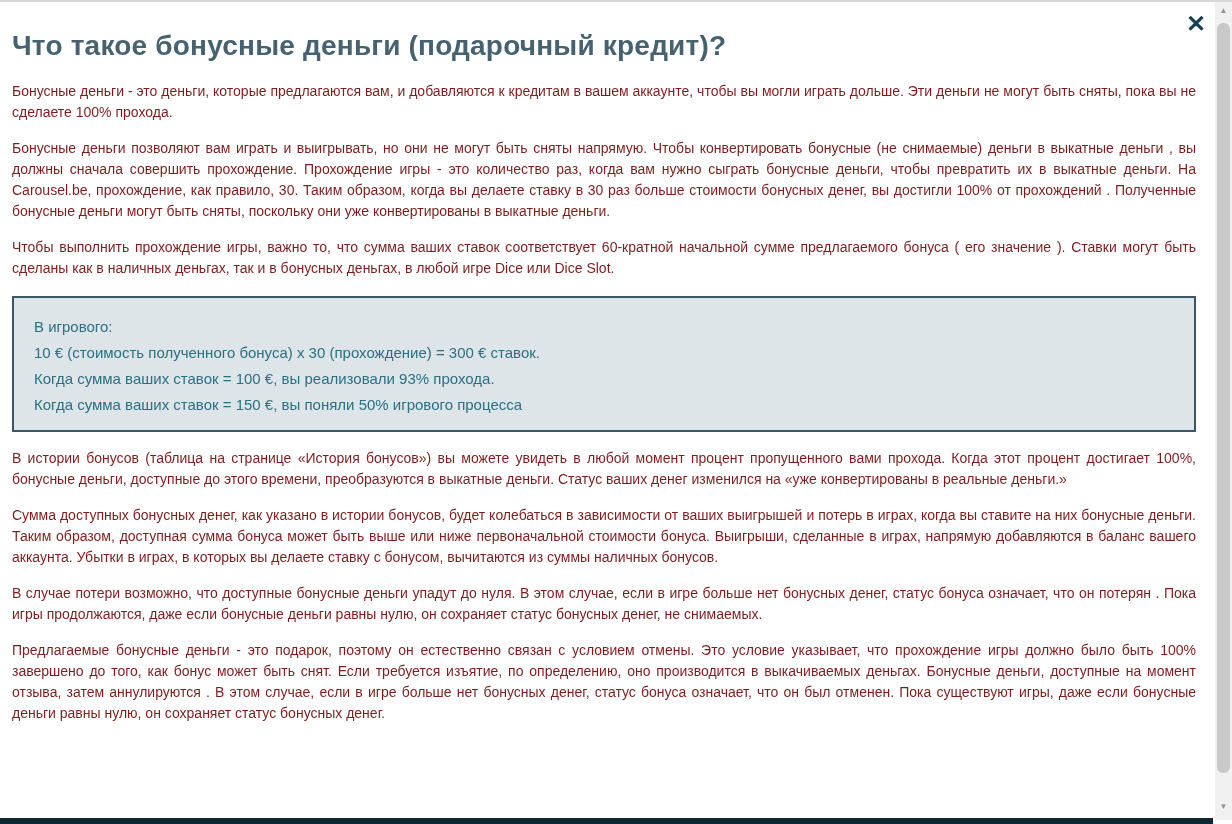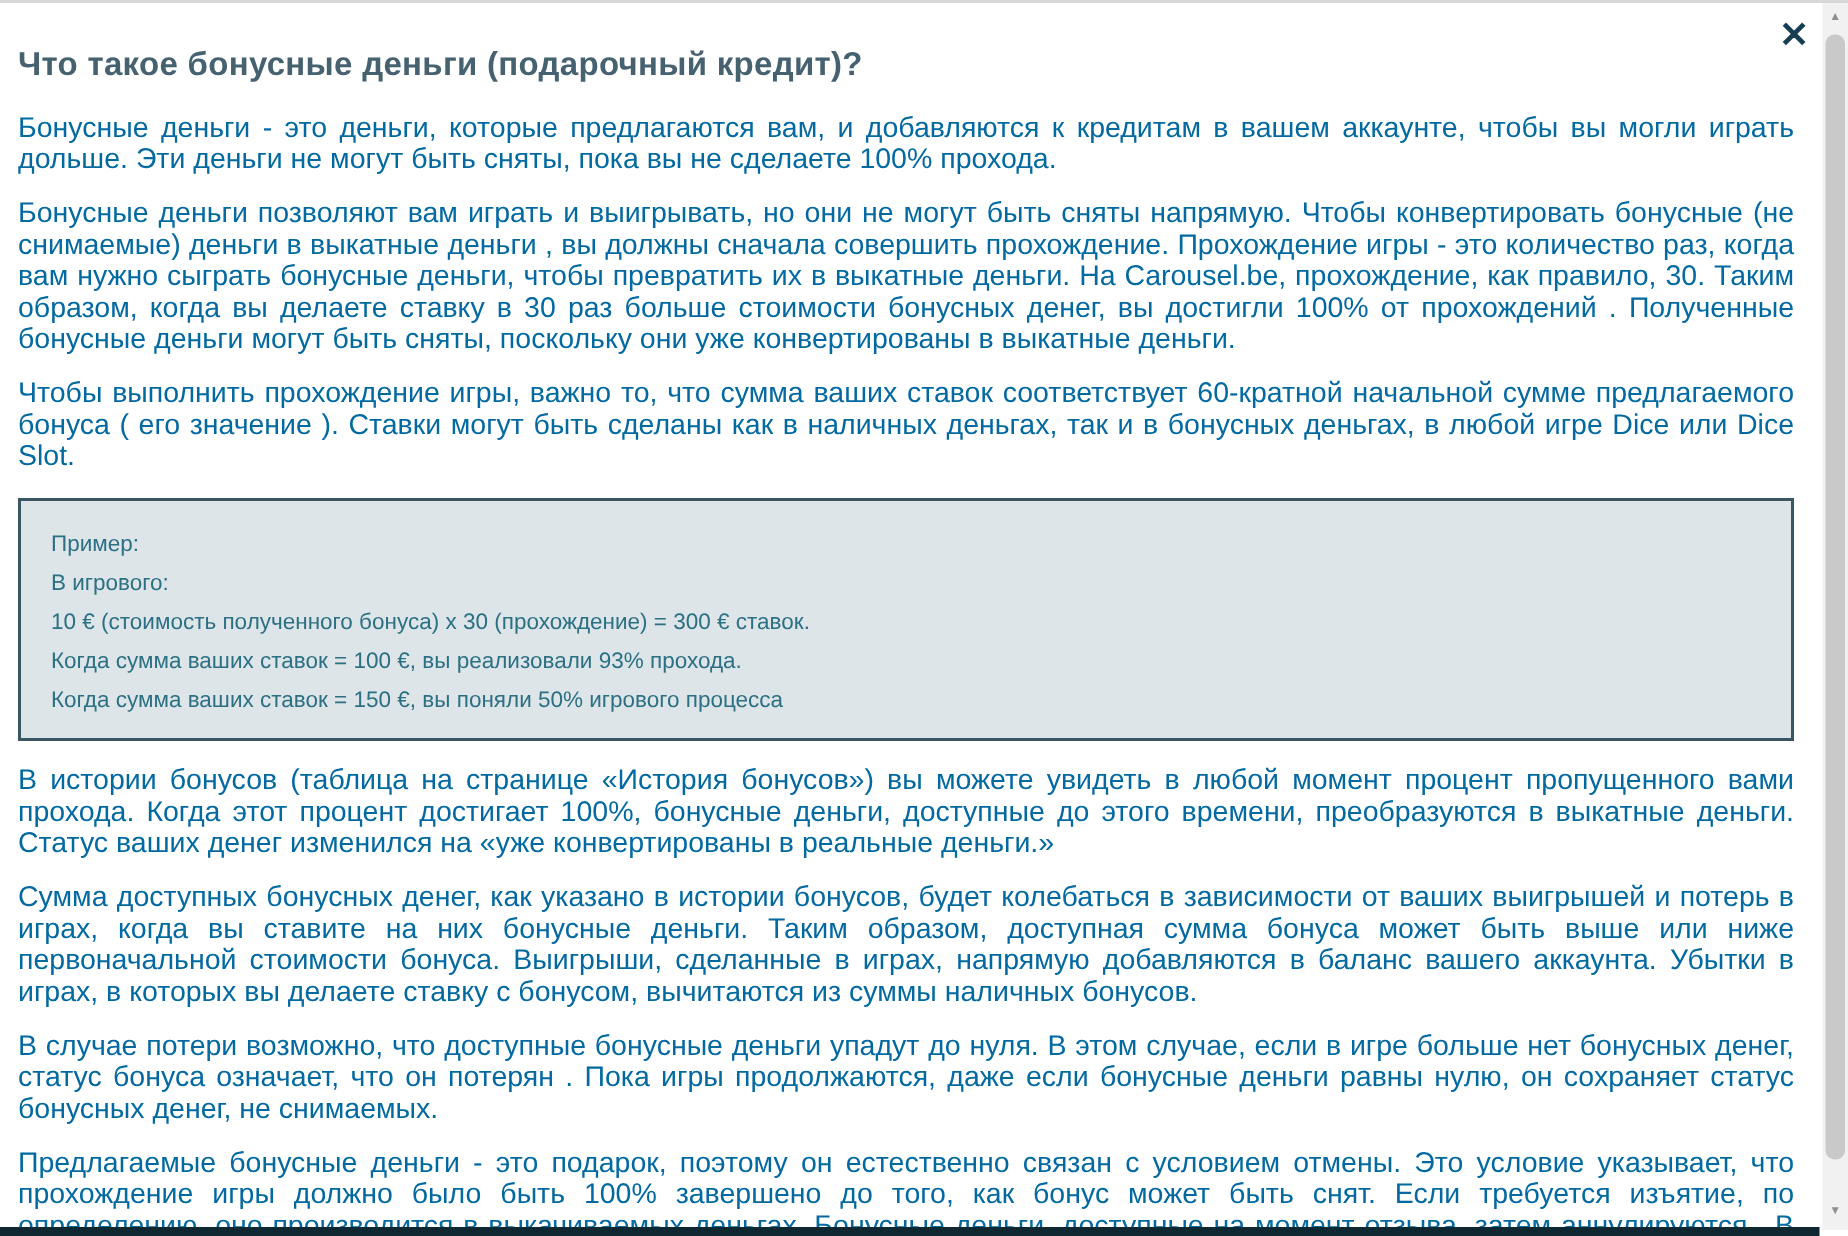--- a/index.html
+++ b/index.html
@@ -19,28 +19,28 @@
   .content {
     position: absolute;
     top: 0; left: 0;
     width: 1215px;
     height: 824px;
     padding: 28px 19px 0 12px;
     overflow: hidden;
   }
   .page-title {
     color: #466271;
-    font-size: 22px;
+    font-size: 28px;
     font-weight: bold;
     margin-bottom: 19px;
     letter-spacing: 0.2px;
   }
   .para {
-    color: #0369a1;
-    font-size: 19px;
+    color: #7f1d1d;
+    font-size: 14px;
     line-height: 21px;
     text-align: justify;
     margin-bottom: 15px;
   }
   .example-box {
     background: #dde5e9;
     border: 2px solid #3a5663;
     margin: 17px 0 16px 0;
     padding: 16px 20px 12px 20px;
   }
@@ -116,21 +116,20 @@
 
   <div class="content">
 
     <h1 class="page-title">Что такое бонусные деньги (подарочный кредит)?</h1>
 
     <p class="para">Бонусные деньги - это деньги, которые предлагаются вам, и добавляются к кредитам в вашем аккаунте, чтобы вы могли играть дольше. Эти деньги не могут быть сняты, пока вы не сделаете 100% прохода.</p>
     <p class="para">Бонусные деньги позволяют вам играть и выигрывать, но они не могут быть сняты напрямую. Чтобы конвертировать бонусные (не снимаемые) деньги в выкатные деньги , вы должны сначала совершить прохождение. Прохождение игры - это количество раз, когда вам нужно сыграть бонусные деньги, чтобы превратить их в выкатные деньги. На Carousel.be, прохождение, как правило, 30. Таким образом, когда вы делаете ставку в 30 раз больше стоимости бонусных денег, вы достигли 100% от прохождений . Полученные бонусные деньги могут быть сняты, поскольку они уже конвертированы в выкатные деньги.</p>
     <p class="para">Чтобы выполнить прохождение игры, важно то, что сумма ваших ставок соответствует 60-кратной начальной сумме предлагаемого бонуса ( его значение ). Ставки могут быть сделаны как в наличных деньгах, так и в бонусных деньгах, в любой игре Dice или Dice Slot.</p>
 
     <div class="example-box">
-      <div class="box-line">Пример:</div>
       <div class="box-line">В игрового:</div>
       <div class="box-line">10 € (стоимость полученного бонуса) x 30 (прохождение) = 300 € ставок.</div>
       <div class="box-line">Когда сумма ваших ставок = 100 €, вы реализовали 93% прохода.</div>
       <div class="box-line">Когда сумма ваших ставок = 150 €, вы поняли 50% игрового процесса</div>
     </div>
 
     <p class="para">В истории бонусов (таблица на странице «История бонусов») вы можете увидеть в любой момент процент пропущенного вами прохода. Когда этот процент достигает 100%, бонусные деньги, доступные до этого времени, преобразуются в выкатные деньги. Статус ваших денег изменился на «уже конвертированы в реальные деньги.»</p>
     <p class="para">Сумма доступных бонусных денег, как указано в истории бонусов, будет колебаться в зависимости от ваших выигрышей и потерь в играх, когда вы ставите на них бонусные деньги. Таким образом, доступная сумма бонуса может быть выше или ниже первоначальной стоимости бонуса. Выигрыши, сделанные в играх, напрямую добавляются в баланс вашего аккаунта. Убытки в играх, в которых вы делаете ставку с бонусом, вычитаются из суммы наличных бонусов.</p>
     <p class="para">В случае потери возможно, что доступные бонусные деньги упадут до нуля. В этом случае, если в игре больше нет бонусных денег, статус бонуса означает, что он потерян . Пока игры продолжаются, даже если бонусные деньги равны нулю, он сохраняет статус бонусных денег, не снимаемых.</p>
     <p class="para">Предлагаемые бонусные деньги - это подарок, поэтому он естественно связан с условием отмены. Это условие указывает, что прохождение игры должно было быть 100% завершено до того, как бонус может быть снят. Если требуется изъятие, по определению, оно производится в выкачиваемых деньгах. Бонусные деньги, доступные на момент отзыва, затем аннулируются . В этом случае, если в игре больше нет бонусных денег, статус бонуса означает, что он был отменен. Пока существуют игры, даже если бонусные деньги равны нулю, он сохраняет статус бонусных денег.</p>

